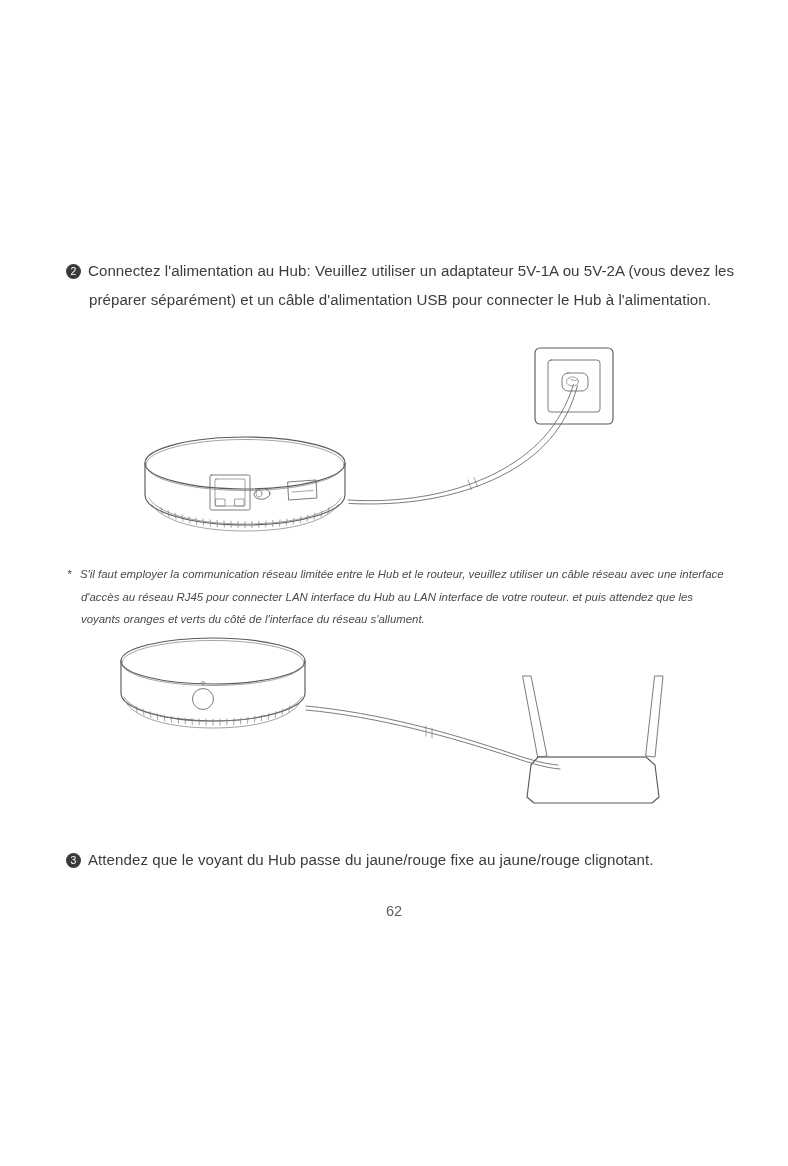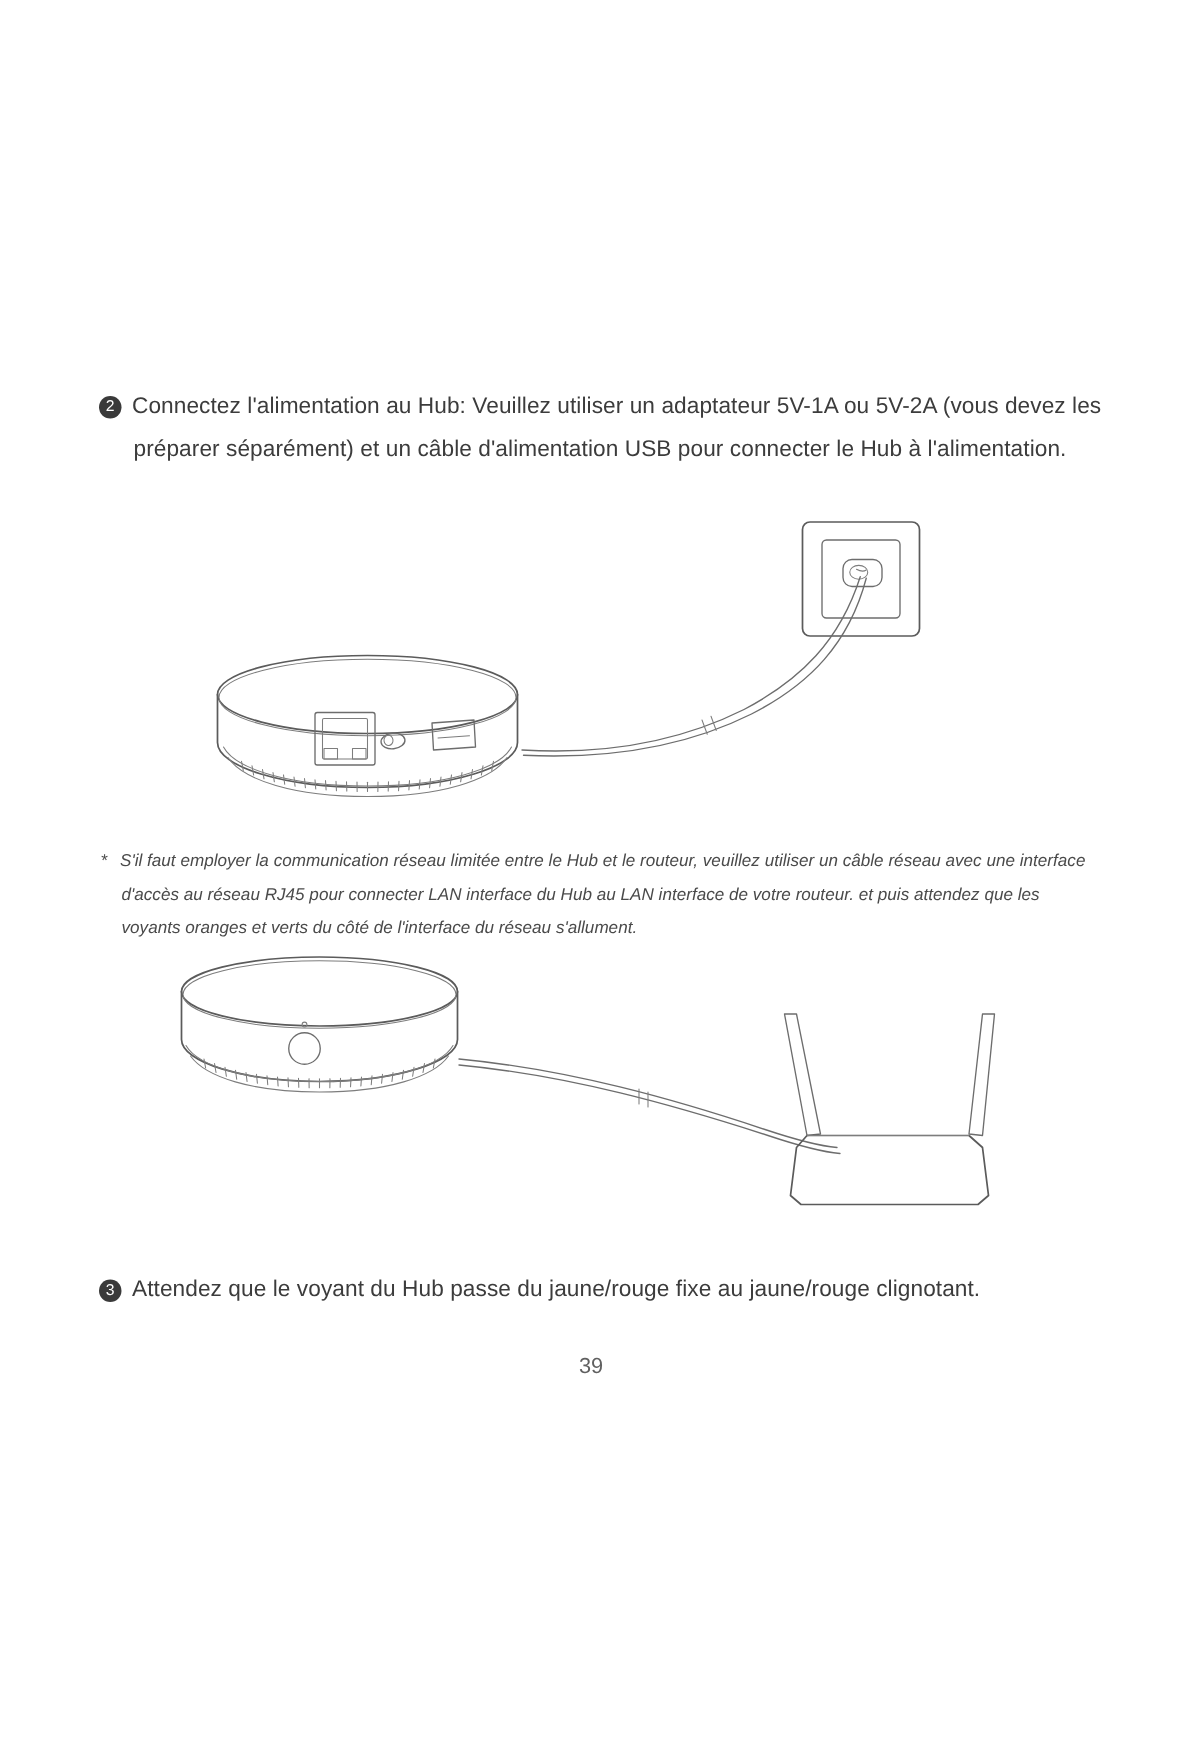--- a/index.html
+++ b/index.html
@@ -260,15 +260,15 @@
         <path class="ln-fine" d="M428 122 L536 122"></path>
       </g>
     </svg>
   </div>
 
   <div class="step" id="step3">
     <span class="marker">3</span><span>Attendez que le voyant du Hub passe du jaune/rouge fixe au jaune/rouge clignotant.</span>
   </div>
 
 
-  <div class="page-number">39</div>
+  <div class="page-number">62</div>
 
 </div>
 
 </body></html>

